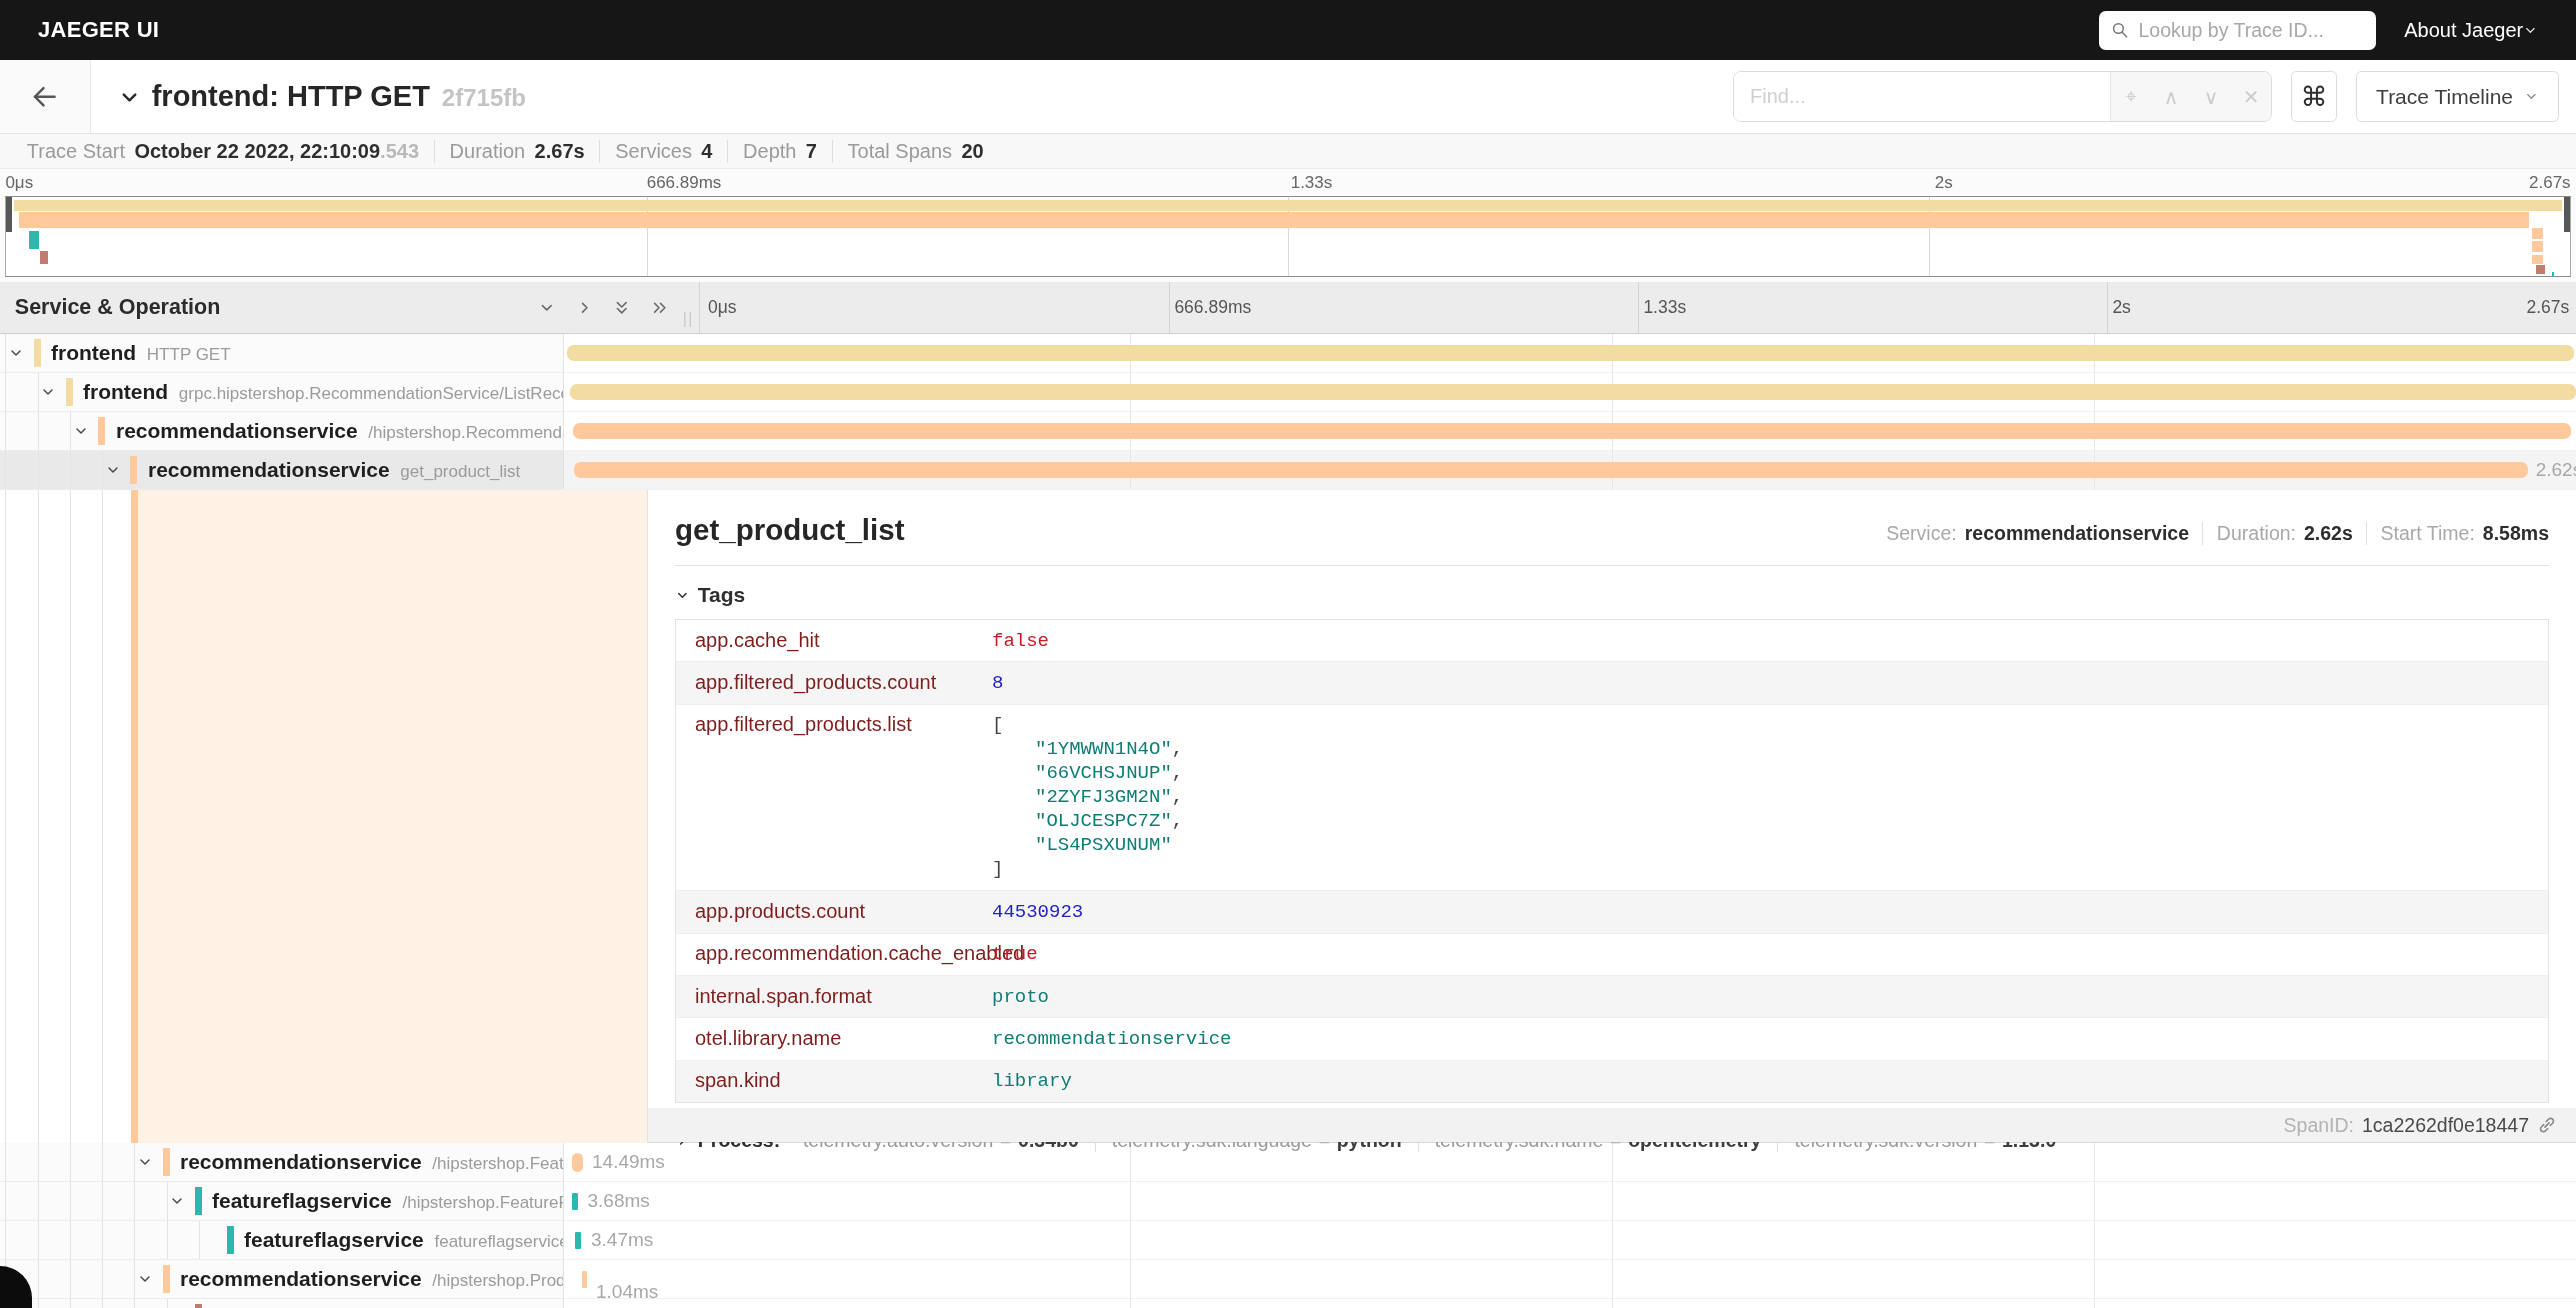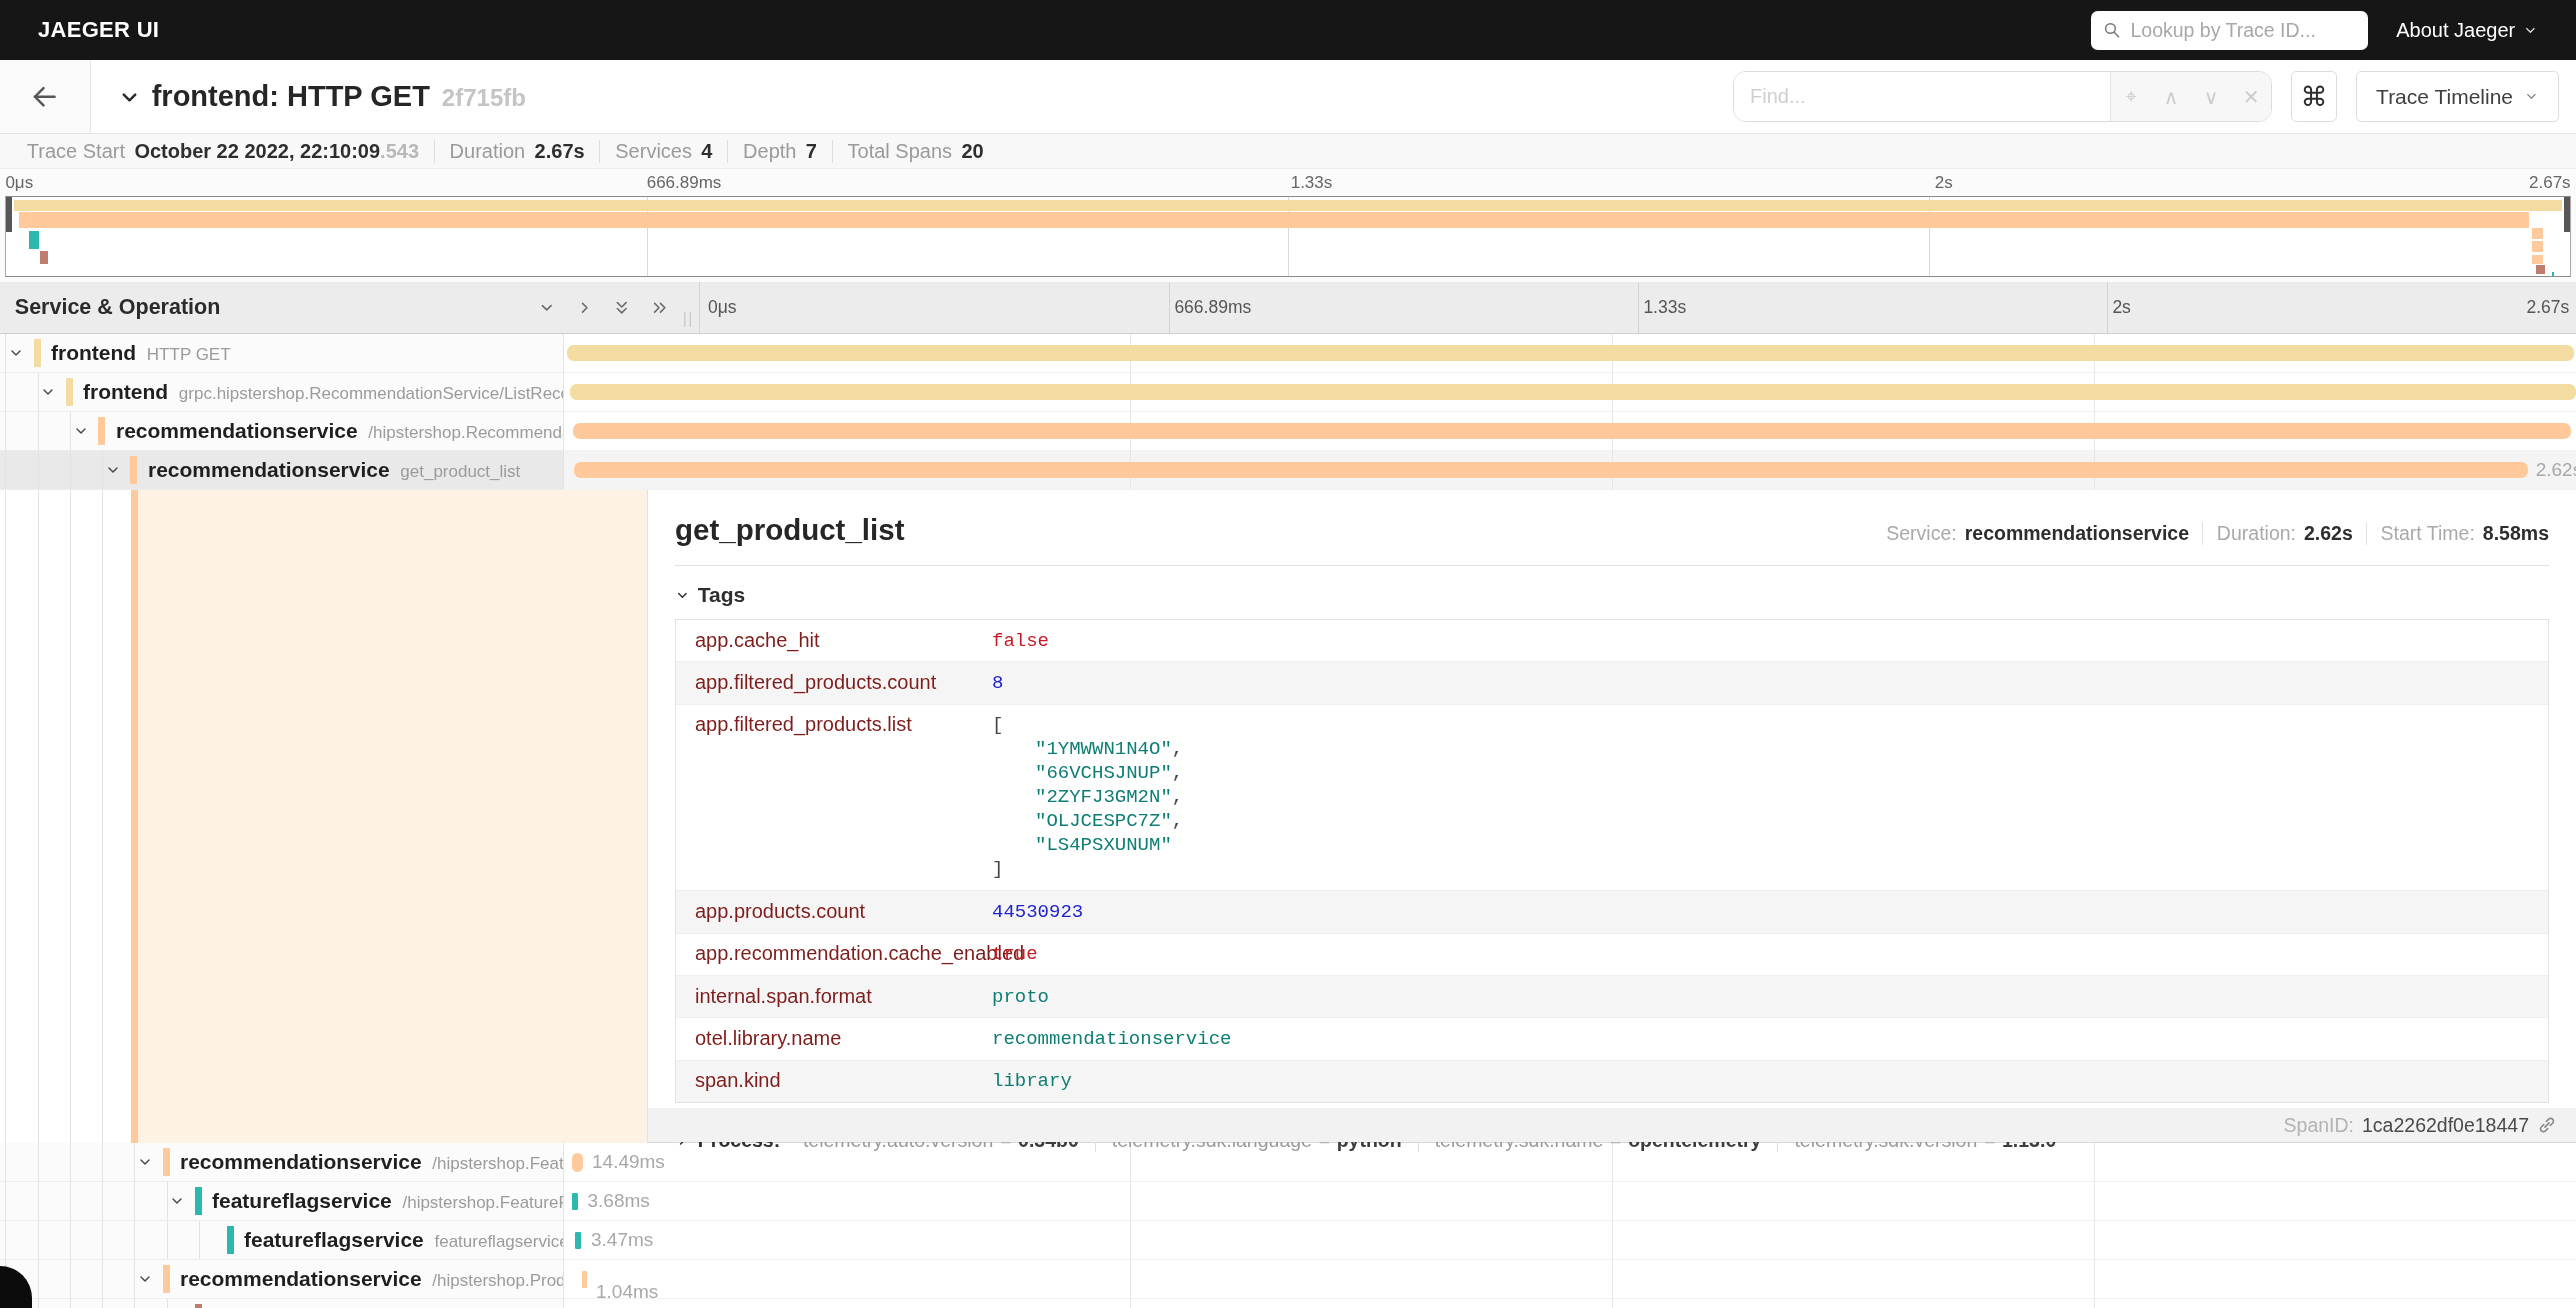--- a/index.html
+++ b/index.html
@@ -9,33 +9,33 @@
   
   .topnav { height:60px; background:#161616; display:flex; align-items:center; }
   .brand { color:#fff; font-size:22px; font-weight:700; padding:0 34px 0 38px; letter-spacing:0.3px; }
   .nav-item { color:#fff; font-size:20px; padding:0 25.5px; cursor:pointer; }
   .topnav .spacer { flex:1; }
   .lookup { width:277px; height:39px; background:#fff; border-radius:6.7px; display:flex; align-items:center;
             padding:0 12px; margin-right:28px; }
   .lookup svg { color:#777; margin-right:9.4px; }
   .lookup input { border:none; outline:none; font-size:19.5px; color:#444; width:100%; font-family:inherit; }
   .lookup input::placeholder { color:#a8a8a8; }
-  .about { color:#fff; font-size:20px; display:flex; align-items:center; gap:8px; margin-right:38px; cursor:pointer; }
+  .about { color:#fff; font-size:20px; display:flex; align-items:center; gap:0; margin-right:38px; cursor:pointer; }
   .about svg { color:#ddd; }
 
   
   .trace-header { height:74px; display:flex; align-items:center; border-bottom:0.7px solid #e4e4e4; background:#fff; }
   .back-cell { width:91px; height:100%; display:flex; align-items:center; justify-content:center;
                border-right:0.7px solid #e8e8e8; background:#fafafa; color:#555; cursor:pointer; }
   .title-wrap { display:flex; align-items:baseline; margin-left:27px; }
   .title-chev { color:#2b2b2b; margin-right:10.7px; position:relative; top:2.7px; cursor:pointer; }
   .trace-title { font-size:29px; font-weight:700; color:#262626; }
   .trace-id { font-size:24px; font-weight:600; color:#c4c4c4; margin-left:12px; }
   .th-controls { margin-left:auto; display:flex; align-items:center; padding-right:17.5px; }
-  .find-group { display:flex; height:51px; border:0.7px solid #dcdcdc; border-radius:13px; overflow:hidden; background:#fff; }
+  .find-group { display:flex; height:51px; border:0.7px solid #dcdcdc; border-radius:8px; overflow:hidden; background:#fff; }
   .find-input { width:376px; border:none; outline:none; padding:0 16px; font-size:20px; color:#444; font-family:inherit; }
   .find-input::placeholder { color:#cfcfcf; }
   .find-btns { display:flex; background:#f7f7f7; border-left:0.7px solid #e6e6e6; }
   .find-btn { width:40px; display:flex; align-items:center; justify-content:center; color:#ccc;
               font-size:20px; cursor:pointer; }
   .cmd-btn { width:46px; height:51px; border:0.7px solid #dcdcdc; border-radius:5.4px; margin-left:19px;
              display:flex; align-items:center; justify-content:center; font-size:27px; color:#2e2e2e;
              background:#fff; cursor:pointer; }
   .view-btn { height:51px; border:0.7px solid #dcdcdc; border-radius:5.4px; margin-left:19px; padding:0 19px;
               display:flex; align-items:center; gap:10.7px; font-size:21px; color:#3f3f3f; background:#fff; cursor:pointer; }

